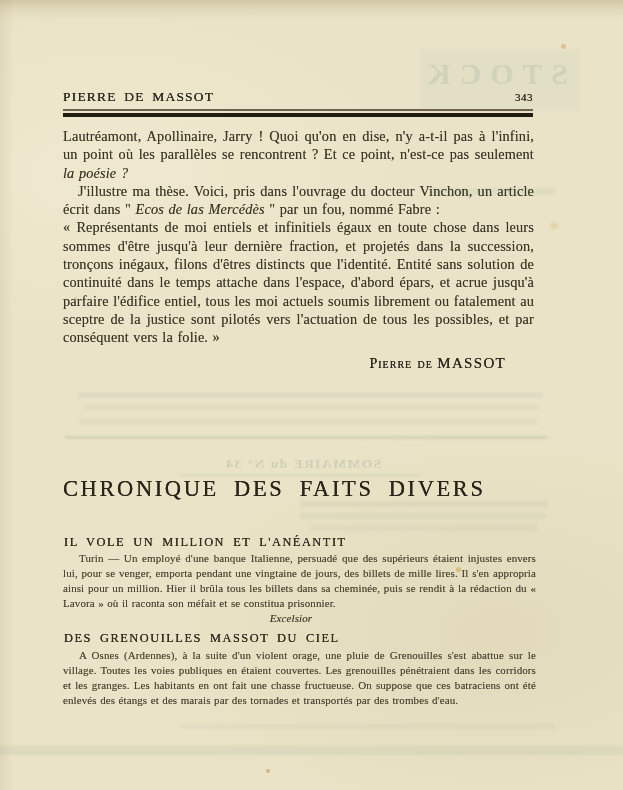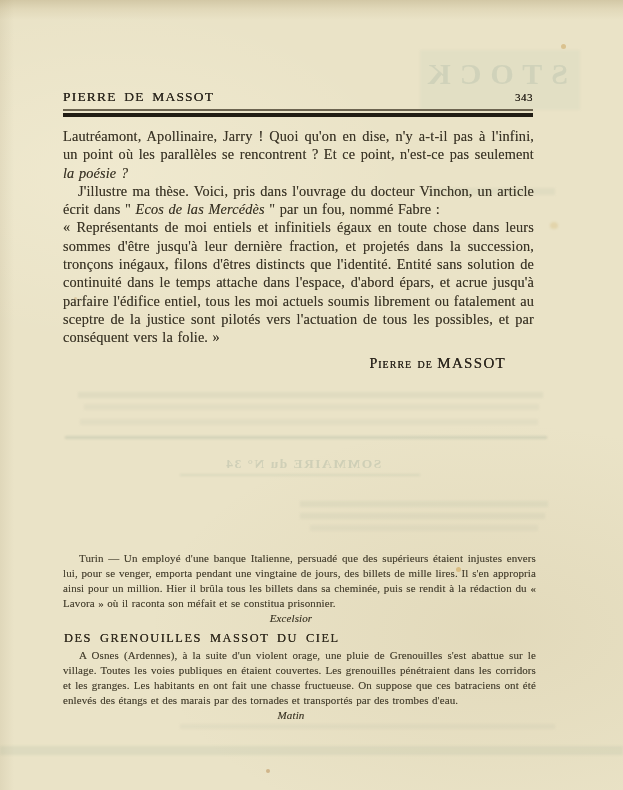--- a/index.html
+++ b/index.html
@@ -121,25 +121,26 @@
   <div class="article">
     <p><span>Lautréamont, Apollinaire, Jarry ! Quoi qu'on en dise, n'y a-t-il pas à l'infini, un point où les parallèles se rencontrent ? Et ce point, n'est-ce pas seulement </span><span class="it">la poésie ?</span></p>
     <p class="indent"><span>J'illustre ma thèse. Voici, pris dans l'ouvrage du docteur Vinchon, un article écrit dans " </span><span class="it">Ecos de las Mercédès</span><span> " par un fou, nommé Fabre :</span></p>
     <p>« Représentants de moi entiels et infinitiels égaux en toute chose dans leurs sommes d'être jusqu'à leur dernière fraction, et projetés dans la succession, tronçons inégaux, filons d'êtres distincts que l'identité. Entité sans solution de continuité dans le temps attache dans l'espace, d'abord épars, et acrue jusqu'à parfaire l'édifice entiel, tous les moi actuels soumis librement ou fatalement au sceptre de la justice sont pilotés vers l'actuation de tous les possibles, et par conséquent vers la folie. »</p>
     <div class="signature">
       <span class="sig-prefix">Pierre de</span>
       <span class="sig-surname">MASSOT</span>
     </div>
   </div>
 
+  <h1 class="section-title">CHRONIQUE DES FAITS DIVERS</h1>
 
+  <h2 class="item-heading heading-1">IL VOLE UN MILLION ET L'ANÉANTIT</h2>
   <div class="small-body body-1">
     <p>Turin — Un employé d'une banque Italienne, persuadé que des supérieurs étaient injustes envers lui, pour se venger, emporta pendant une vingtaine de jours, des billets de mille lires. Il s'en appropria ainsi pour un million. Hier il brûla tous les billets dans sa cheminée, puis se rendit à la rédaction du « Lavora » où il raconta son méfait et se constitua prisonnier.</p>
     <p class="source">Excelsior</p>
   </div>
 
   <h2 class="item-heading heading-2">DES GRENOUILLES MASSOT DU CIEL</h2>
   <div class="small-body body-2">
     <p>A Osnes (Ardennes), à la suite d'un violent orage, une pluie de Grenouilles s'est abattue sur le village. Toutes les voies publiques en étaient couvertes. Les grenouilles pénétraient dans les corridors et les granges. Les habitants en ont fait une chasse fructueuse. On suppose que ces batraciens ont été enlevés des étangs et des marais par des tornades et transportés par des trombes d'eau.</p>
-    <p class="source">Matin</p>
   </div>
 
 </div>
 
 </body></html>

